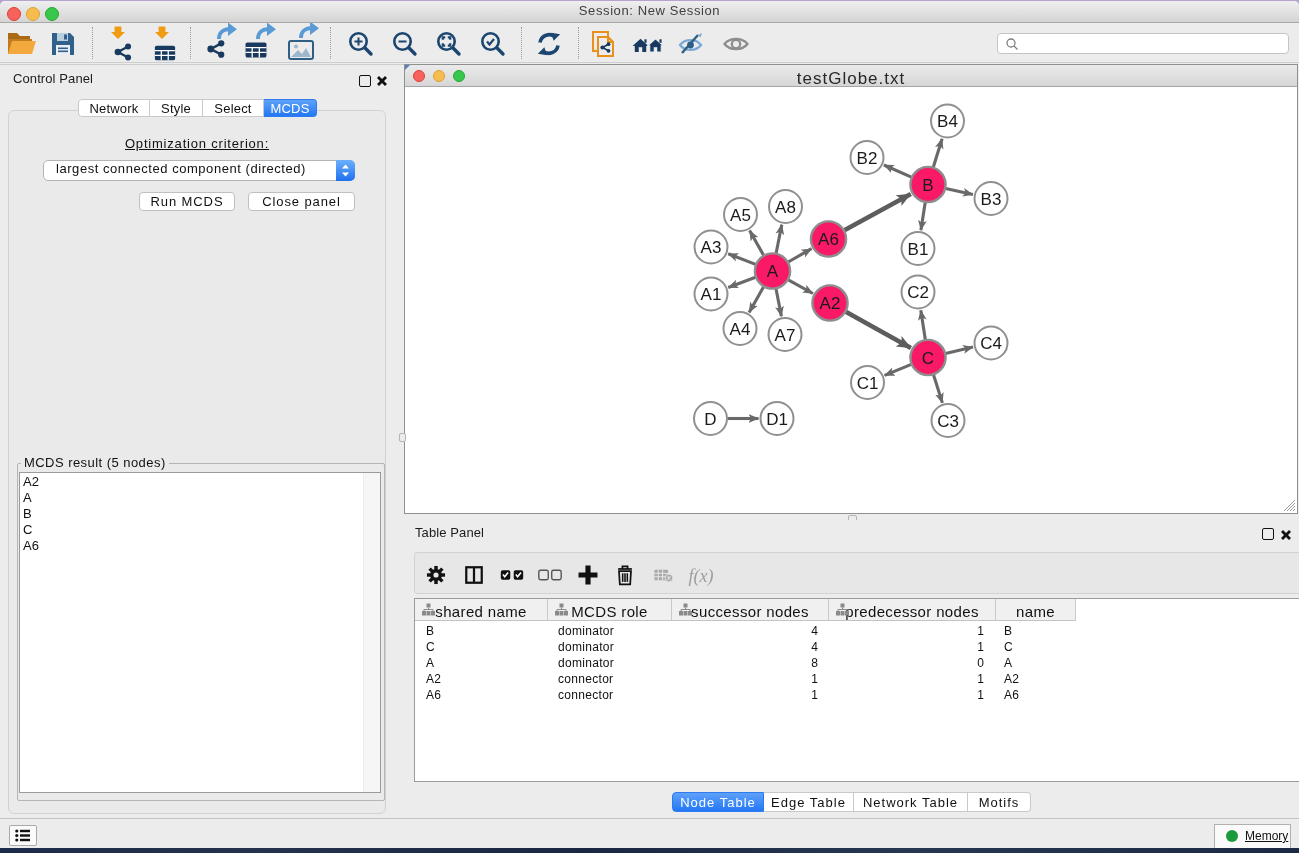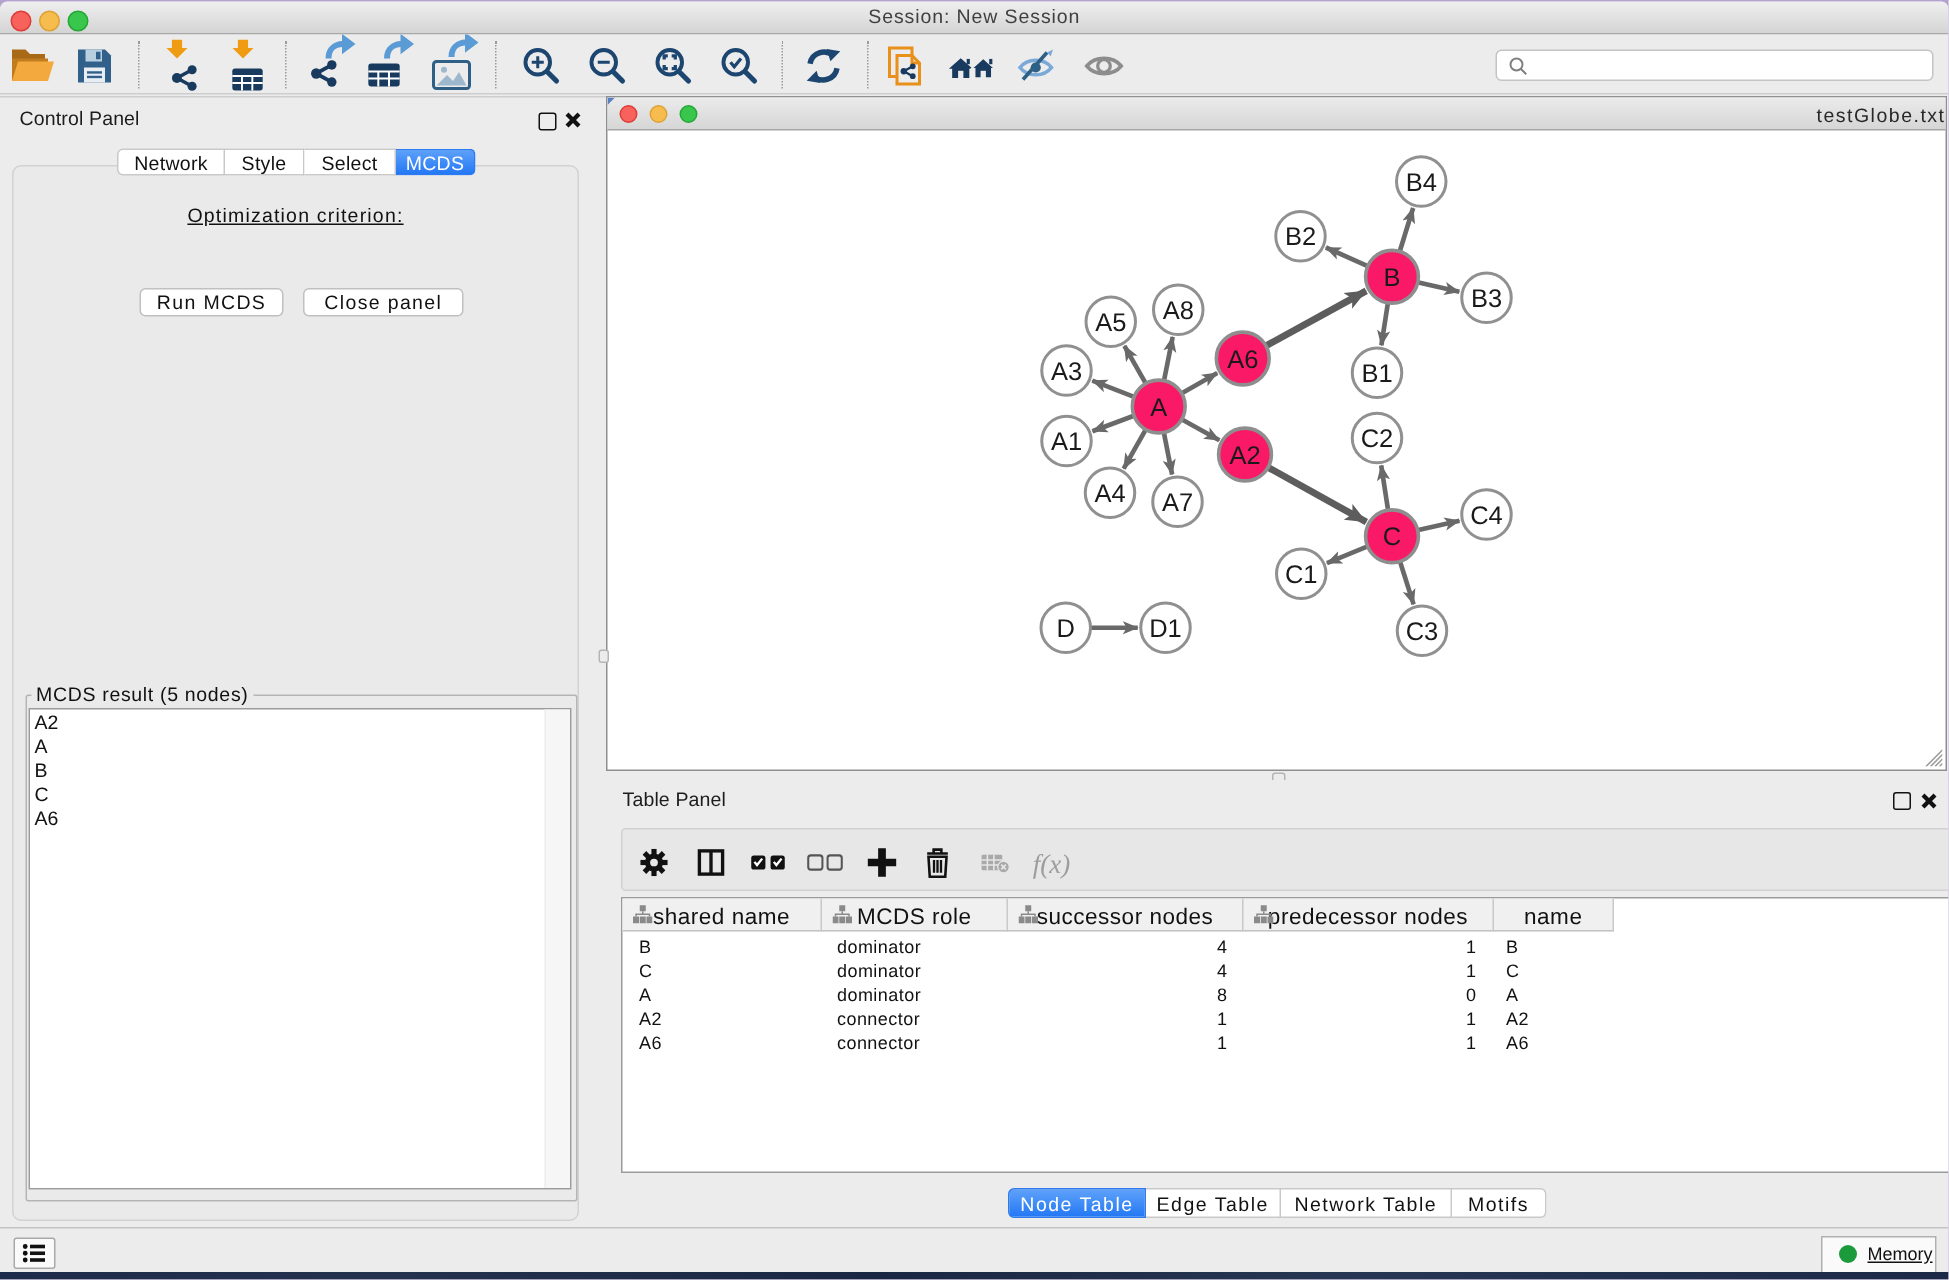--- a/index.html
+++ b/index.html
@@ -35,34 +35,34 @@
   .seg .t.sel{background:linear-gradient(#5ea1f9,#2478f5);border-color:#2e7bf0;color:#fff;}
   #cpcontent{position:absolute;left:8px;top:45px;width:376px;height:702px;
      background:#eaeaea;border:1px solid #d2d2d2;border-radius:6px;}
   
   #dropdown{position:absolute;left:34px;top:49px;width:312px;height:21px;background:#fff;
      border:1px solid #b4b4b4;border-radius:5px;box-sizing:border-box;}
   #dropdown .txt{position:absolute;left:12px;top:0;font-size:13px;letter-spacing:0.55px;color:#111;}
   #dropdown .step{position:absolute;right:-1px;top:-1px;width:19px;height:21px;
      background:linear-gradient(#6bb0fb,#2070ee);border-radius:0 5px 5px 0;}
   .btn{position:absolute;height:19px;background:#fff;border:1px solid #c0c0c0;
-     border-radius:4px;font-size:13px;letter-spacing:0.9px;color:#111;text-align:center;line-height:17px;box-sizing:border-box;}
+     border-radius:4px;font-size:13px;letter-spacing:0.9px;color:#111;text-align:center;line-height:17px;box-sizing:border-box;margin-left:46px;}
   
   #mcdsbox{position:absolute;left:8px;top:352px;width:366px;height:336px;
      border:1px solid #b5b5b5;border-radius:2px;}
   #mcdslegend{position:absolute;left:3px;top:-9px;background:#eaeaea;padding:0 3px;font-size:13px;letter-spacing:0.45px;color:#111;}
   #mcdslist{position:absolute;left:1px;top:8px;width:360px;height:319px;background:#fff;border:1px solid #9b9b9b;}
   #mcdslist .item{position:absolute;left:3px;font-size:13px;color:#111;line-height:16px;}
   #mcdssb{position:absolute;right:0;top:0;width:16px;height:319px;background:#f6f6f6;border-left:1px solid #ededed;}
   
   #netwin{position:absolute;left:404px;top:63px;width:894px;height:450px;
      background:#fff;border:1px solid #8f8f8f;box-sizing:border-box;}
   #nettitle{position:absolute;left:0;top:0;width:100%;height:22px;
      background:linear-gradient(#ebebeb,#d6d6d6);border-bottom:1px solid #a5a5a5;box-sizing:border-box;}
-  #nettitle .title{position:absolute;left:0;right:0;top:4px;text-align:right;font-size:13px;letter-spacing:1px;color:#282828;}
+  #nettitle .title{position:absolute;left:0;right:0;top:4px;text-align:center;font-size:17px;letter-spacing:1px;color:#282828;}
   
   #tpanel{position:absolute;left:404px;top:519px;width:895px;height:298px;background:#ececec;}
   #tptitle{position:absolute;left:11px;top:5px;font-size:13px;letter-spacing:0.1px;color:#1c1c1c;}
   #tptoolbar{position:absolute;left:10px;top:32px;width:1278px;height:42px;
      background:#e7e7e7;border:1px solid #d2d2d2;border-radius:3px;box-sizing:border-box;}
   #ttable{position:absolute;left:10px;top:78px;width:1279px;height:184px;background:#fff;
      border:1px solid #9b9b9b;box-sizing:border-box;}
   #thead{position:absolute;left:0;top:0;width:661px;height:22px;background:#f0f0f0;border-bottom:1px solid #c3c3c3;box-sizing:border-box;}
   .th{position:absolute;top:0;height:22px;box-sizing:border-box;border-right:1px solid #c9c9c9;}
   .th .lab{position:absolute;left:0;right:0;top:4px;text-align:center;font-size:15px;letter-spacing:0.35px;color:#111;}
@@ -257,20 +257,29 @@
           <path d="M1,3 L3,1 L6,4 L9,1 L11,3 L8,6 L11,9 L9,11 L6,8 L3,11 L1,9 L4,6 Z" fill="#111"></path>
         </svg></div>
     <div class="seg" style="left:78px;top:34px;width:243px;">
       <div class="t first" style="left:0;width:72px;">Network</div>
       <div class="t" style="left:72px;width:53px;">Style</div>
       <div class="t" style="left:125px;width:61px;">Select</div>
       <div class="t last sel" style="left:186px;width:53px;">MCDS</div>
     </div>
     <div id="cpcontent">
       <div class="abs" style="left:0;right:0;top:25px;text-align:center;font-size:13px;letter-spacing:0.8px;color:#111;">Optimization criterion:</div>
+      <div id="dropdown">
+        <div class="txt">largest connected component (directed)</div>
+        <div class="step">
+          <svg width="19" height="21" viewBox="0 0 19 21">
+            <path d="M6 8.5 L9.5 4.5 L13 8.5 Z" fill="#fff"></path>
+            <path d="M6 12.5 L9.5 16.5 L13 12.5 Z" fill="#fff"></path>
+          </svg>
+        </div>
+      </div>
       <div class="btn" style="left:84px;top:81px;width:96px;">Run MCDS</div>
       <div class="btn" style="left:193px;top:81px;width:107px;">Close panel</div>
       <div id="mcdsbox">
         <div id="mcdslegend">MCDS result (5 nodes)</div>
         <div id="mcdslist">
           <div class="item" style="top:1px;">A2</div>
           <div class="item" style="top:17px;">A</div>
           <div class="item" style="top:33px;">B</div>
           <div class="item" style="top:49px;">C</div>
           <div class="item" style="top:65px;">A6</div>

